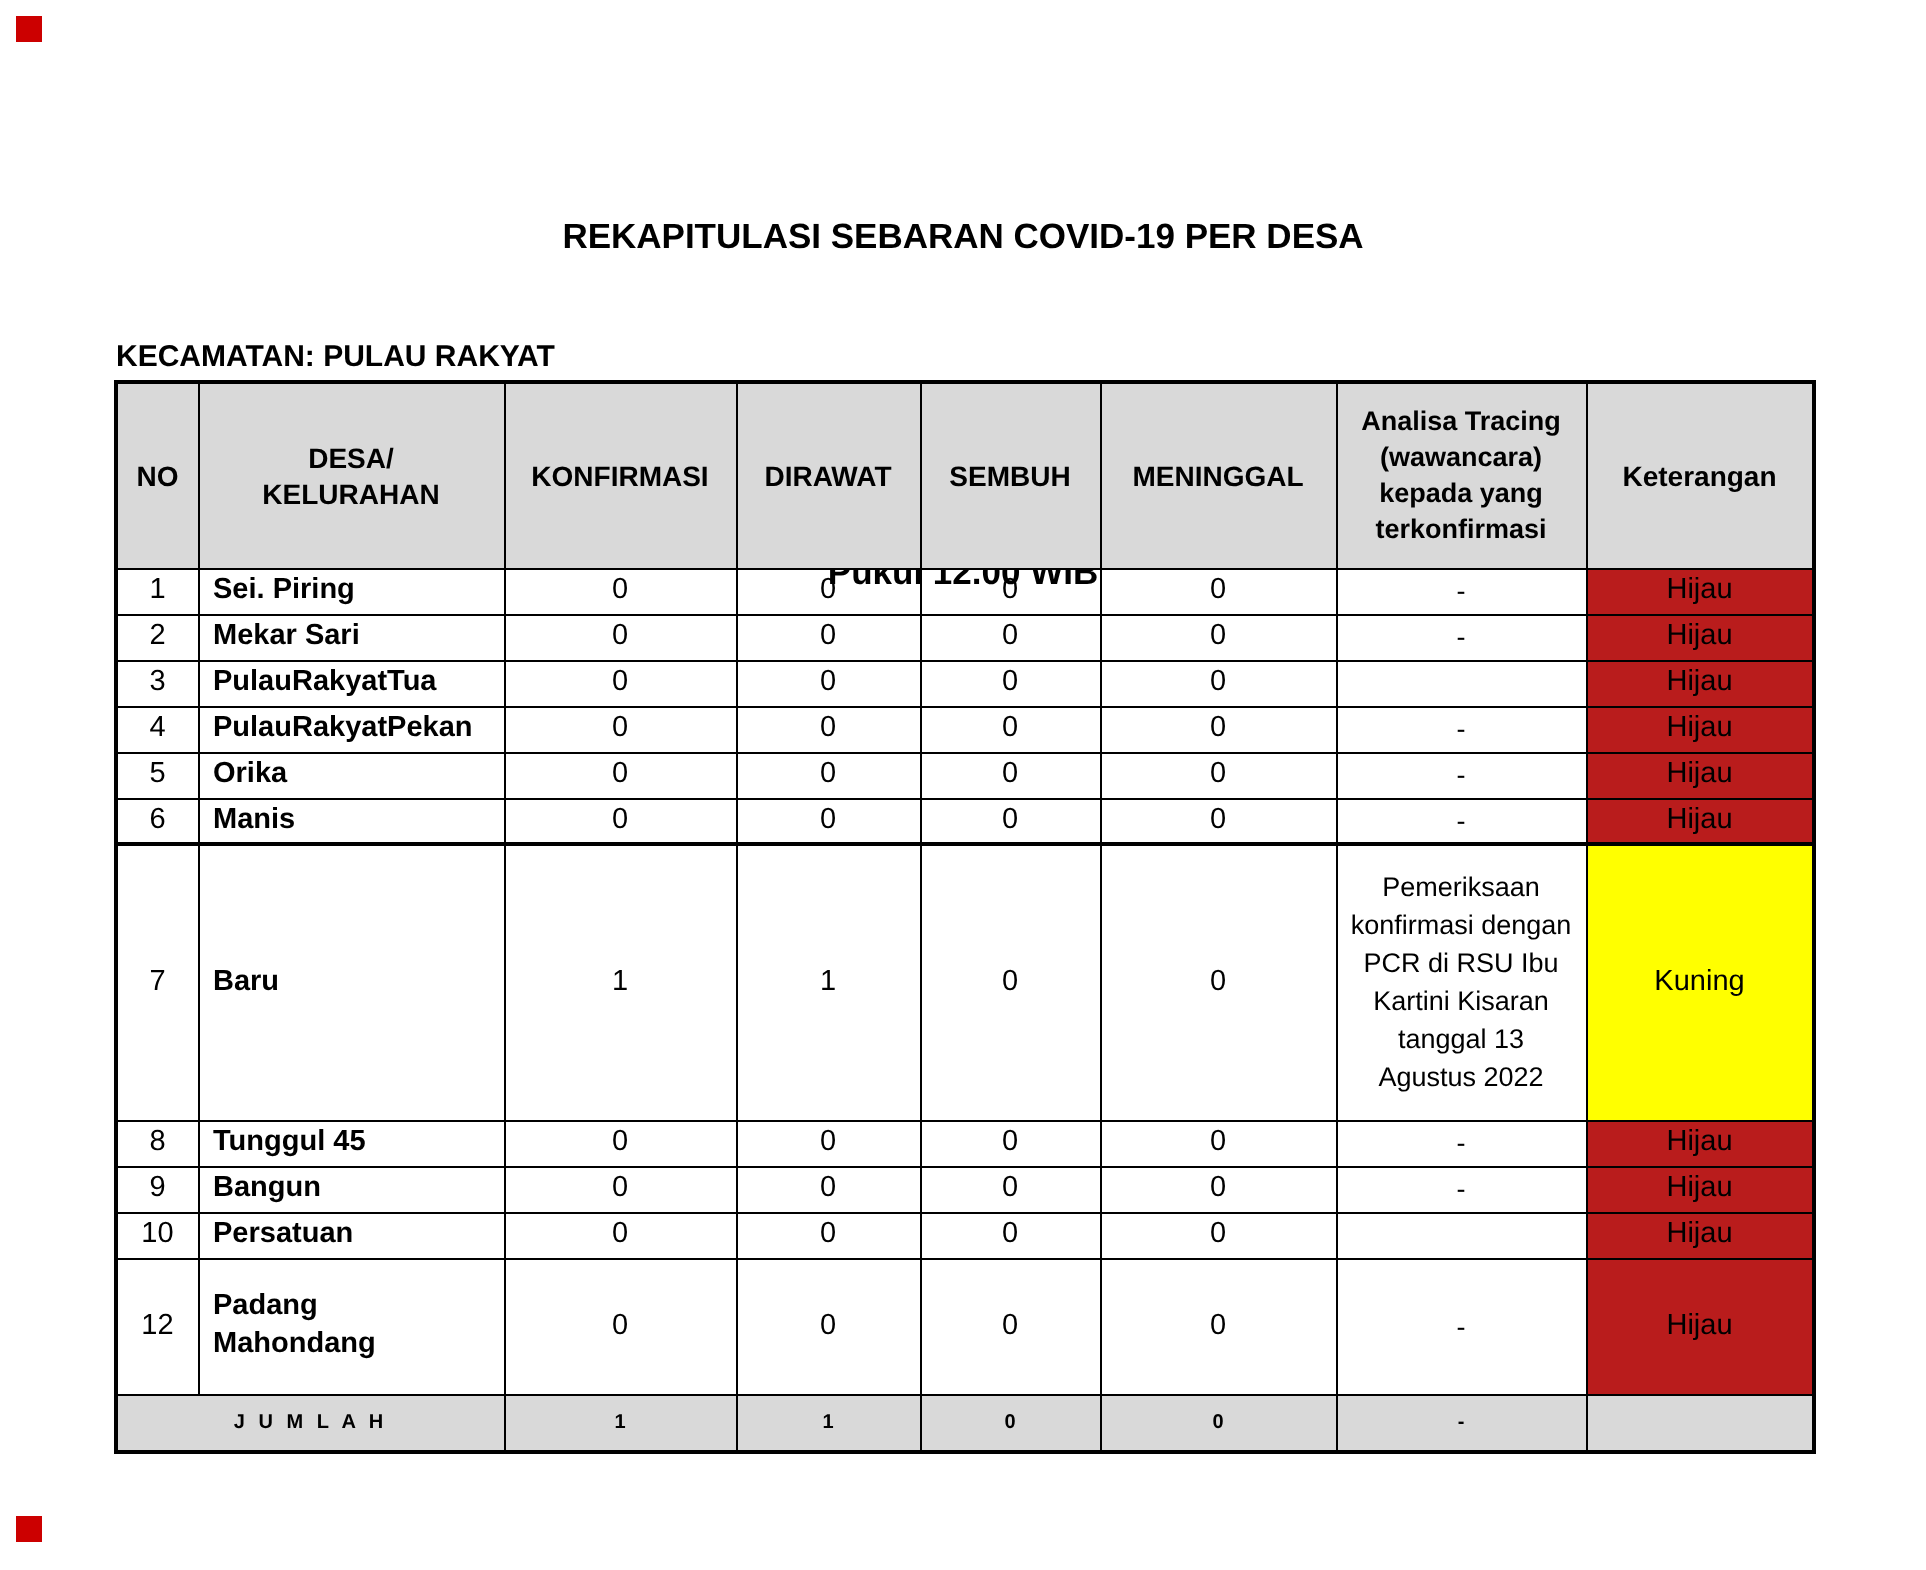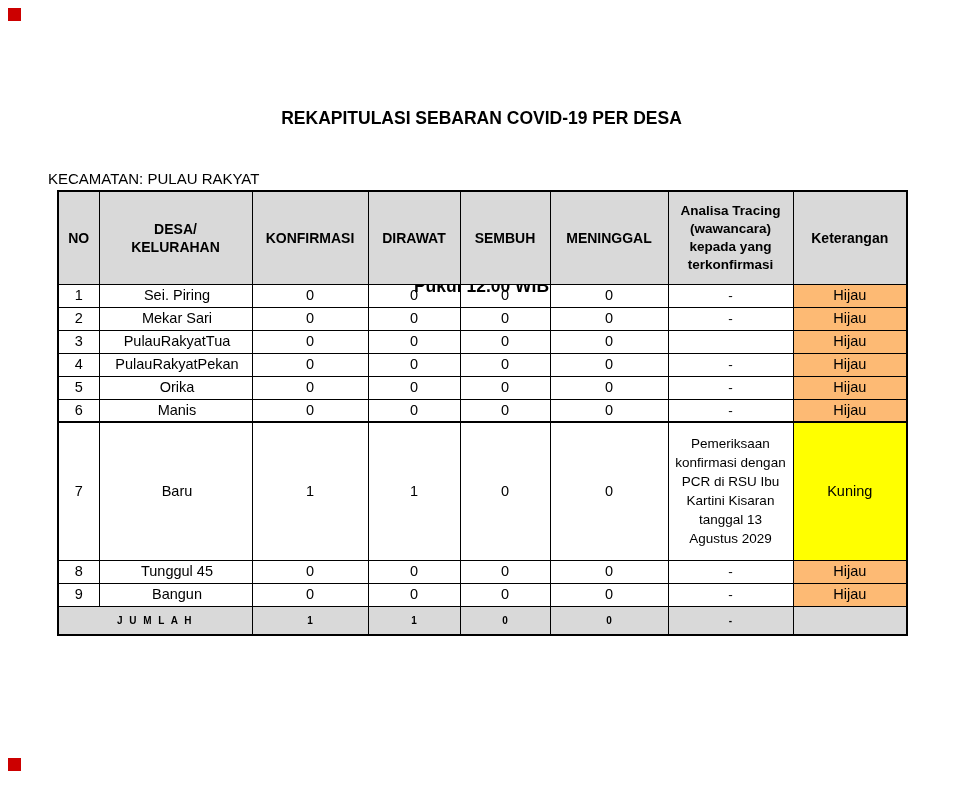--- a/index.html
+++ b/index.html
@@ -11,41 +11,41 @@
   .red-marker{
     position:absolute;left:8px;width:13px;height:13px;background:#cc0000;
   }
   .red-marker.top{top:8px;}
   .red-marker.bottom{top:758px;}
   .title-block{
     position:absolute;top:48px;left:0;width:963px;text-align:center;
     font-weight:bold;font-size:17.5px;line-height:28px;white-space:pre-wrap;
   }
   .section-label{
-    position:absolute;top:170px;left:48px;font-weight:normal;font-size:15px;
+    position:absolute;top:170px;left:58px;font-weight:bold;font-size:15px;
     white-space:pre-wrap;
   }
   table.recap{
     position:absolute;top:190px;left:57px;border-collapse:collapse;
     table-layout:fixed;width:849px;border:2px solid #000;
   }
   table.recap th,table.recap td{
     border:1px solid #000;overflow:hidden;vertical-align:middle;
     text-align:center;padding:0 4px;box-sizing:border-box;
   }
   thead tr{height:93px;}
   thead th{
     background:#d9d9d9;font-weight:bold;font-size:14px;line-height:18px;
     white-space:pre-line;border-bottom:2px solid #000;
   }
   thead th.analisa-h{font-size:13.5px;margin-top:39px;}
   tbody td{font-size:14.5px;line-height:19px;}
-  tbody td.desa{text-align:center;padding-left:7px;white-space:pre-line;}
+  tbody td.desa{text-align:left;padding-left:7px;white-space:pre-line;font-weight:bold;}
   tbody td.analisa{font-size:13.5px;line-height:19px;padding:0 6px;}
-  tbody td.ket[data-status="green"]{background:#fdba74;}
+  tbody td.ket[data-status="green"]{background:#b91c1c;}
   tbody td.ket[data-status="yellow"]{background:#ffff00;}
   tr.rs{height:23px;}
   tr.r7tall{height:138px;}
   tr.r11{height:45px;}
   tr.r12{height:68px;}
   tr.thickb td{border-bottom:2px solid #000;}
   tfoot tr{height:29px;}
   tfoot td{
     background:#d9d9d9;font-weight:bold;font-size:10px;
     border-top:2px solid #000;
@@ -153,36 +153,57 @@
         <td class="analisa">-</td>
         <td class="ket" data-status="green">Hijau</td>
       </tr>
       <tr class="r7tall">
         <td>7</td>
         <td class="desa">Baru</td>
         <td>1</td>
         <td>1</td>
         <td>0</td>
         <td>0</td>
-        <td class="analisa">Pemeriksaan konfirmasi dengan PCR di RSU Ibu Kartini Kisaran tanggal 13 Agustus 2029</td>
+        <td class="analisa">Pemeriksaan konfirmasi dengan PCR di RSU Ibu Kartini Kisaran tanggal 13 Agustus 2022</td>
         <td class="ket" data-status="yellow">Kuning</td>
       </tr>
       <tr class="rs">
         <td>8</td>
         <td class="desa">Tunggul 45</td>
         <td>0</td>
         <td>0</td>
         <td>0</td>
         <td>0</td>
         <td class="analisa">-</td>
         <td class="ket" data-status="green">Hijau</td>
       </tr>
       <tr class="rs">
         <td>9</td>
         <td class="desa">Bangun</td>
+        <td>0</td>
+        <td>0</td>
+        <td>0</td>
+        <td>0</td>
+        <td class="analisa">-</td>
+        <td class="ket" data-status="green">Hijau</td>
+      </tr>
+      <tr class="rs">
+        <td>10</td>
+        <td class="desa">Persatuan</td>
+        <td>0</td>
+        <td>0</td>
+        <td>0</td>
+        <td>0</td>
+        <td class="analisa"></td>
+        <td class="ket" data-status="green">Hijau</td>
+      </tr>
+      <tr class="r12">
+        <td>12</td>
+        <td class="desa">Padang
+Mahondang</td>
         <td>0</td>
         <td>0</td>
         <td>0</td>
         <td>0</td>
         <td class="analisa">-</td>
         <td class="ket" data-status="green">Hijau</td>
       </tr>
     </tbody>
     <tfoot>
       <tr>

